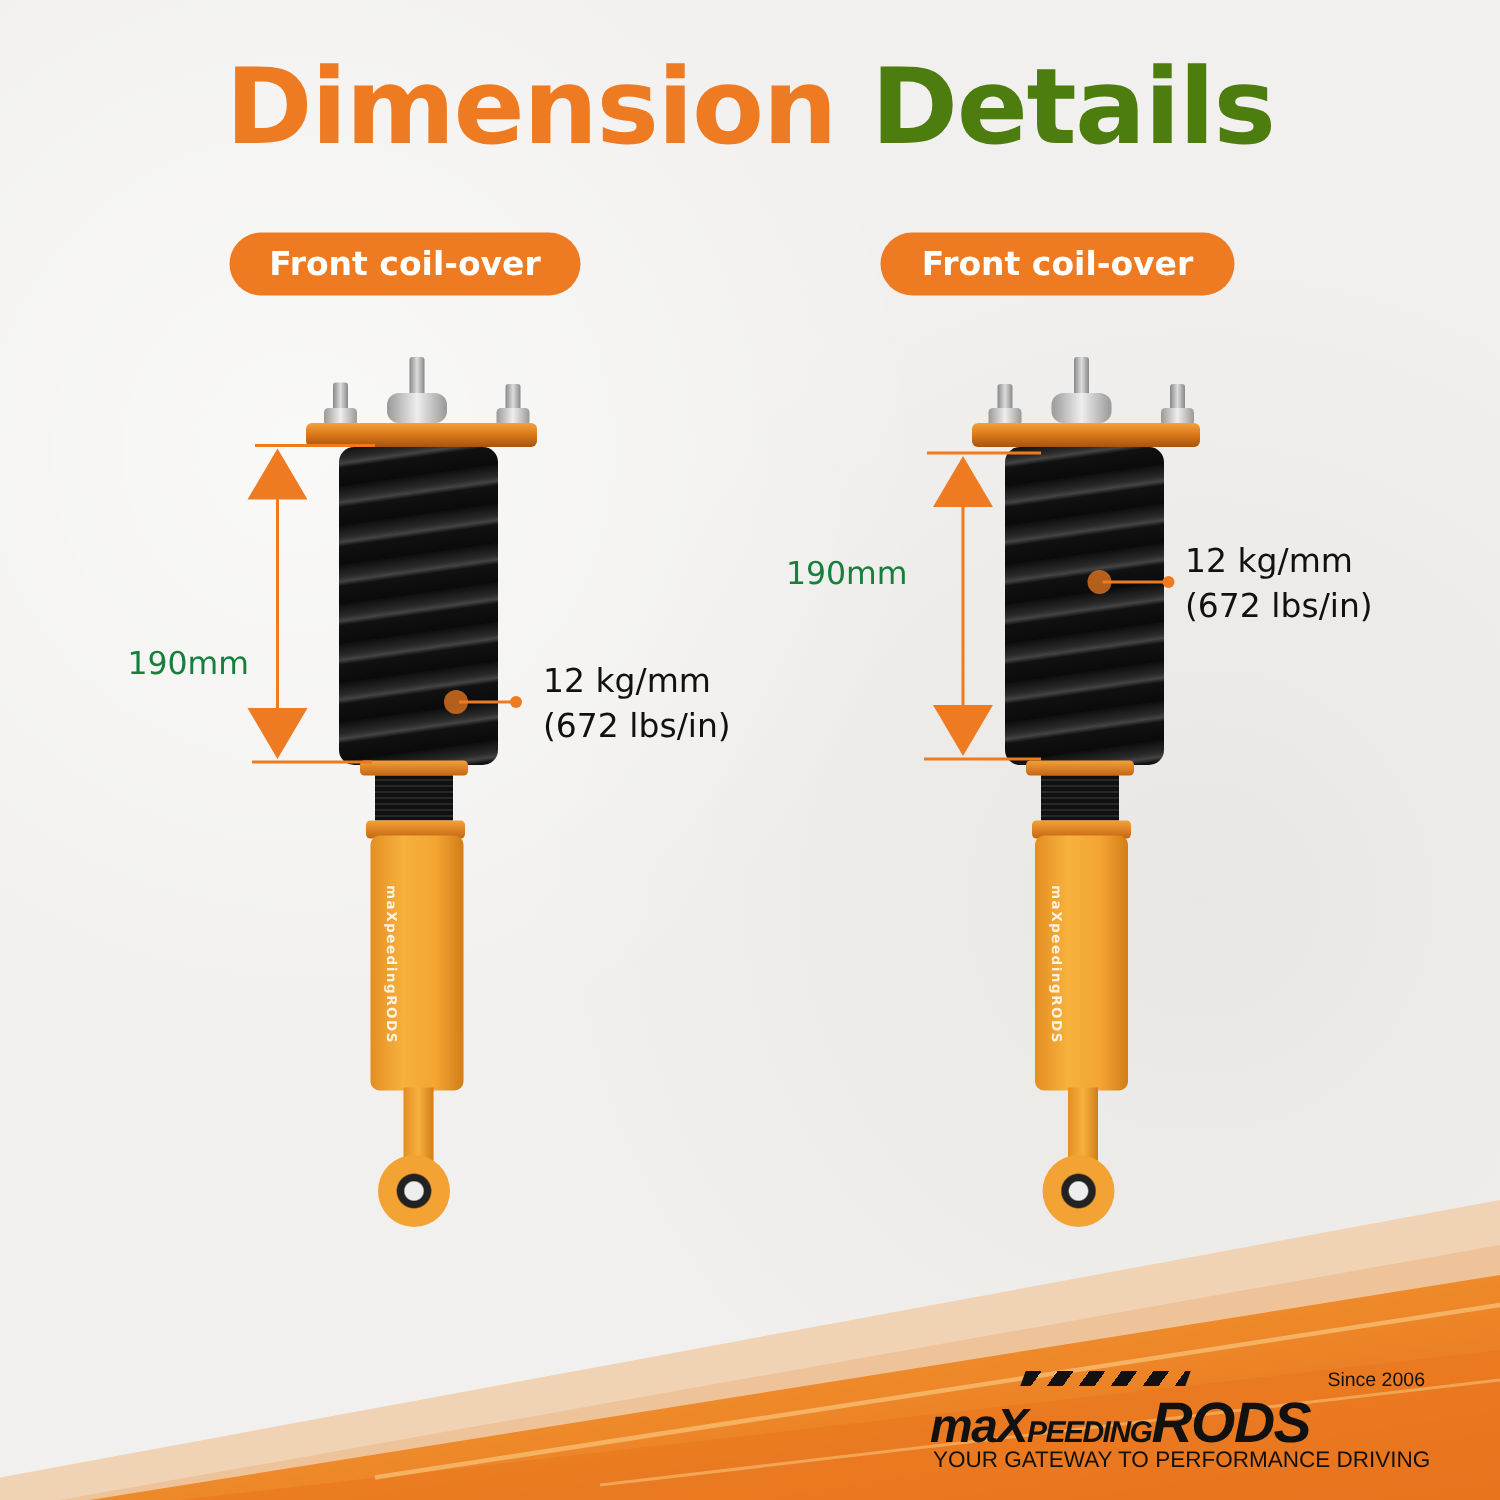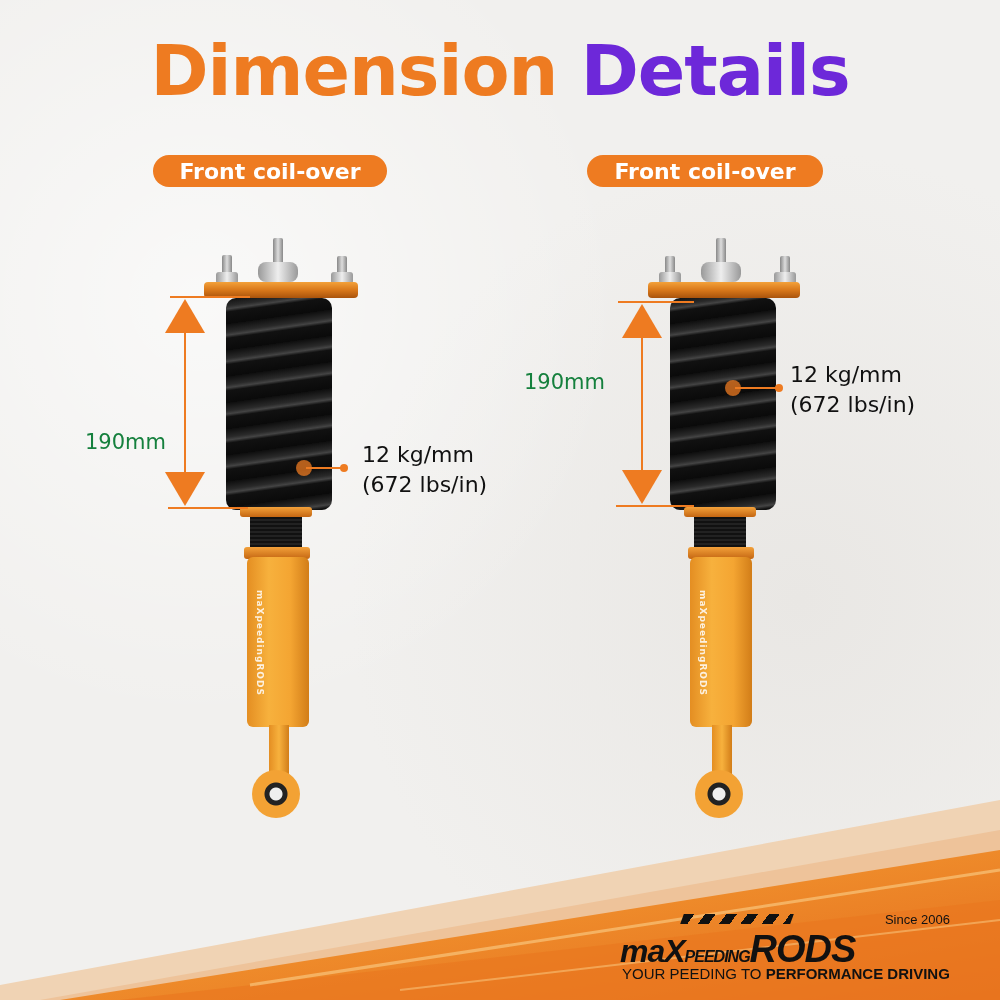--- a/index.html
+++ b/index.html
@@ -12,24 +12,24 @@
       radial-gradient(circle at 80% 60%, rgba(225,222,218,0.5) 0, transparent 45%);
     font-family: "DejaVu Sans", sans-serif;
     color: #111;
   }
   .title {
     position: absolute; top: 30px; left: 0; width: 1000px;
     text-align: center; font-size: 70px; font-weight: bold;
     letter-spacing: -1px; font-family: "DejaVu Sans", sans-serif;
   }
   .title .orange { color: #ee7b21; }
-  .title .black { color: #6d28d9; }
+  .title .black { color: #4d7c0f; }
 
   .pill {
-    position: absolute; top: 155px; height: 32px;
+    position: absolute; top: 155px; height: 42px;
     background: #ee7b21; border-radius: 22px;
     color: #fff; font-weight: bold; font-size: 22px;
     display: flex; align-items: center; justify-content: center;
     font-family: "DejaVu Sans", sans-serif;
   }
   .pill.front { left: 153px; width: 234px; }
   .pill.rear { left: 587px; width: 236px; }
 
   
   .coil { position: absolute; }
@@ -84,21 +84,21 @@
 
   .banner {
     position: absolute; left: 0; top: 0; width: 1000px; height: 1000px;
     pointer-events: none;
   }
   .logo { position: absolute; left: 620px; top: 912px; width: 330px; }
   .logo .since { position: absolute; right: 0; top: 0; font-size: 13px; color: #111; font-family: "Liberation Sans", sans-serif; }
   .logo .wordmark { position: absolute; left: 0; top: 16px; font-size: 32px; font-weight: bold; font-style: italic; color: #111; letter-spacing: -1px; font-family: "Liberation Sans", sans-serif; }
   .logo .wordmark .big { font-size: 38px; }
   .logo .tagline { position: absolute; left: 2px; top: 53px; font-size: 15px; color: #111; font-family: "Liberation Sans", sans-serif; white-space: nowrap; }
-  .logo .tagline b { font-weight: bold; }
+  .logo .tagline b { font-weight: normal; }
   .logo .checks { position: absolute; left: 62px; top: 2px; width: 110px; height: 10px;
     background: repeating-linear-gradient(110deg,#111 0 10px,transparent 10px 20px); transform: skewX(-20deg); }
 </style>
 </head>
 <body>
 
 <svg class="banner" viewBox="0 0 1000 1000" xmlns="http://www.w3.org/2000/svg">
   <defs>
     <linearGradient id="og" x1="0" y1="0" x2="1" y2="1">
       <stop offset="0" stop-color="#f6b04a"></stop>
@@ -183,18 +183,18 @@
 <div class="dot-small" style="left:775px;top:384px;"></div>
 <div class="rate-label" style="left:790px;top:360px;">
   <div>12 kg/mm</div>
   <div>(672 lbs/in)</div>
 </div>
 
 <div class="logo">
   <div class="checks"></div>
   <div class="since">Since 2006</div>
   <div class="wordmark">
-    <span>maX</span><span style="font-size:16px;">PEEDING</span><span class="big">RODS</span>
+    <span>maX</span><span style="font-size:20px;">PEEDING</span><span class="big">RODS</span>
   </div>
   <div class="tagline">
-    <span>YOUR PEEDING TO </span><b>PERFORMANCE DRIVING</b>
+    <span>YOUR GATEWAY TO </span><b>PERFORMANCE DRIVING</b>
   </div>
 </div>
 
 </body></html>

